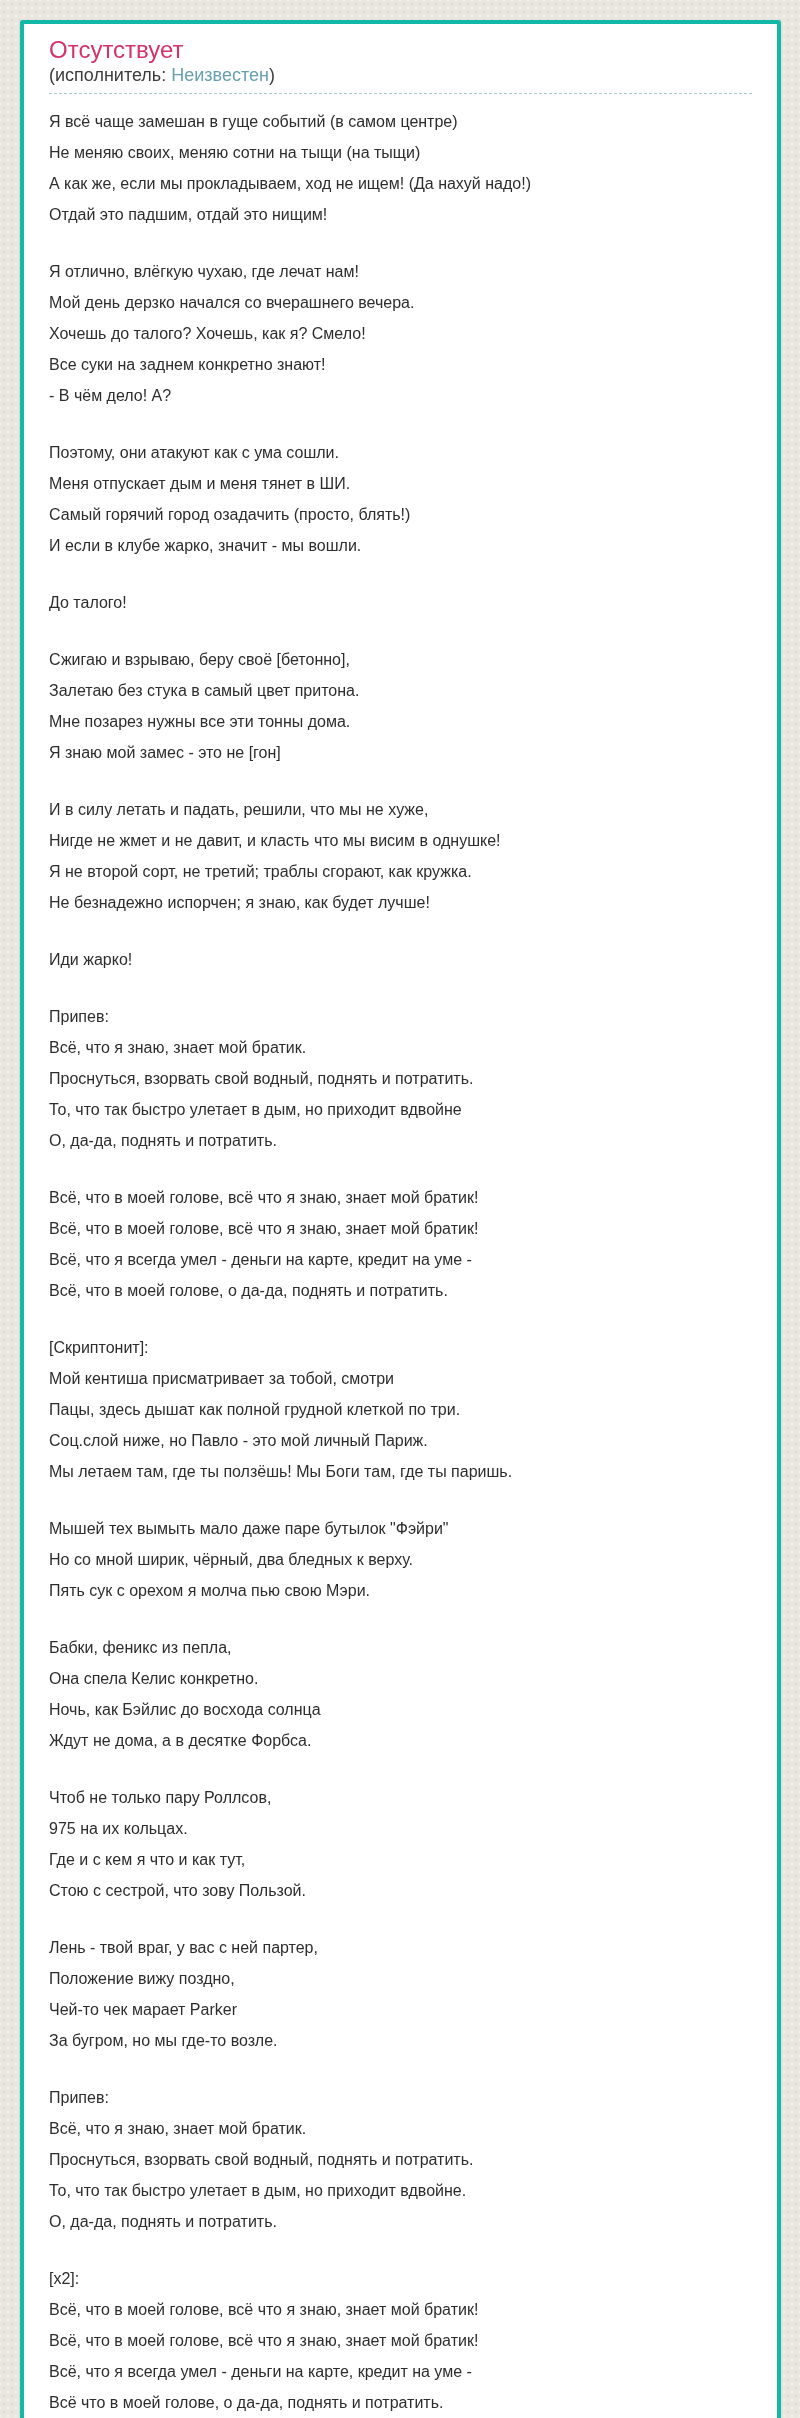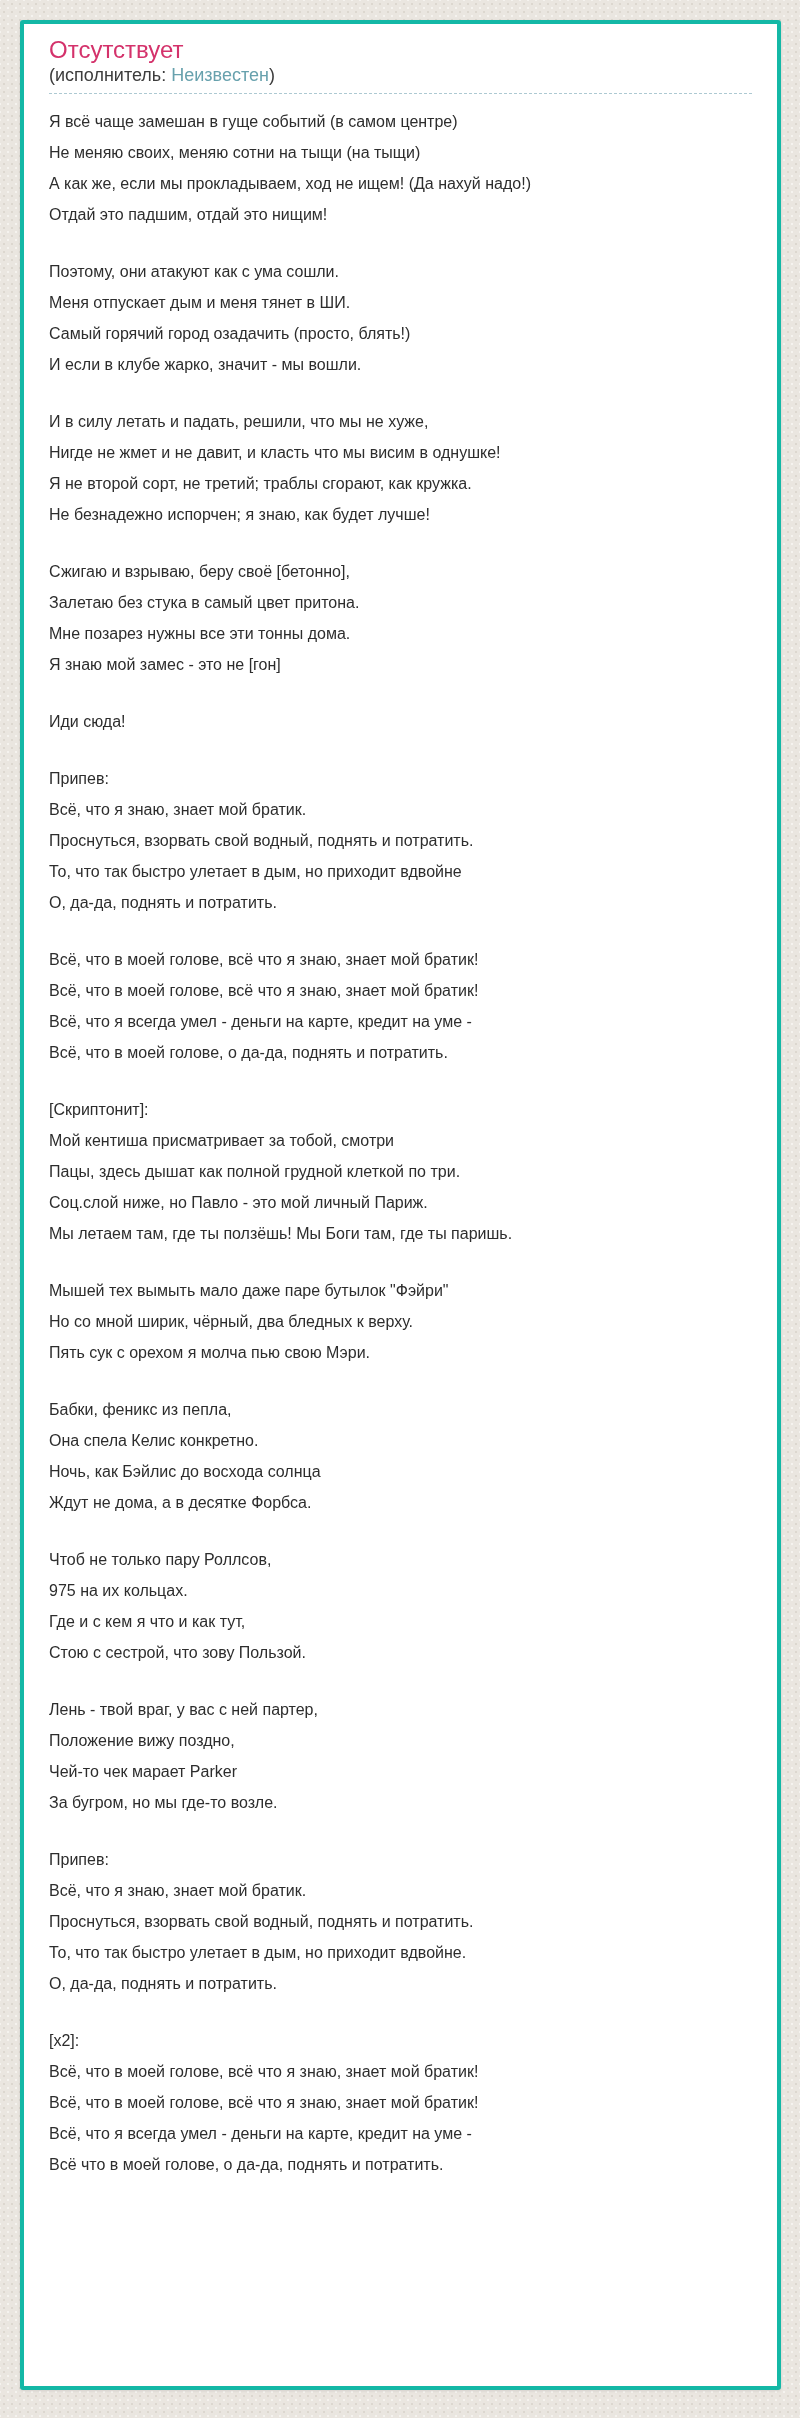--- a/index.html
+++ b/index.html
@@ -62,24 +62,26 @@
   }
 </style>
 </head>
 <body>
 
 <div class="card">
   <h1 class="title">Отсутствует</h1>
   <div class="artist-line"><span>(исполнитель:</span><span> </span><a>Неизвестен</a><span>)</span></div>
   <div class="lyrics">
       <p class="stanza">Я всё чаще замешан в гуще событий (в самом центре)<br>Не меняю своих, меняю сотни на тыщи (на тыщи)<br>А как же, если мы прокладываем, ход не ищем! (Да нахуй надо!)<br>Отдай это падшим, отдай это нищим!</p>
+      <p class="stanza">Я отлично, влёгкую чухаю, где лечат нам!<br>Мой день дерзко начался со вчерашнего вечера.<br>Хочешь до талого? Хочешь, как я? Смело!<br>Все суки на заднем конкретно знают!<br>- В чём дело! А?</p>
       <p class="stanza">Поэтому, они атакуют как с ума сошли.<br>Меня отпускает дым и меня тянет в ШИ.<br>Самый горячий город озадачить (просто, блять!)<br>И если в клубе жарко, значит - мы вошли.</p>
+      <p class="stanza">До талого!</p>
+      <p class="stanza">Сжигаю и взрываю, беру своё [бетонно],<br>Залетаю без стука в самый цвет притона.<br>Мне позарез нужны все эти тонны дома.<br>Я знаю мой замес - это не [гон]</p>
       <p class="stanza">И в силу летать и падать, решили, что мы не хуже,<br>Нигде не жмет и не давит, и класть что мы висим в однушке!<br>Я не второй сорт, не третий; траблы сгорают, как кружка.<br>Не безнадежно испорчен; я знаю, как будет лучше!</p>
-      <p class="stanza">Сжигаю и взрываю, беру своё [бетонно],<br>Залетаю без стука в самый цвет притона.<br>Мне позарез нужны все эти тонны дома.<br>Я знаю мой замес - это не [гон]</p>
-      <p class="stanza">Иди сюда!</p>
+      <p class="stanza">Иди жарко!</p>
       <p class="stanza">Припев:<br>Всё, что я знаю, знает мой братик.<br>Проснуться, взорвать свой водный, поднять и потратить.<br>То, что так быстро улетает в дым, но приходит вдвойне<br>О, да-да, поднять и потратить.</p>
       <p class="stanza">Всё, что в моей голове, всё что я знаю, знает мой братик!<br>Всё, что в моей голове, всё что я знаю, знает мой братик!<br>Всё, что я всегда умел - деньги на карте, кредит на уме -<br>Всё, что в моей голове, о да-да, поднять и потратить.</p>
       <p class="stanza">[Скриптонит]:<br>Мой кентиша присматривает за тобой, смотри<br>Пацы, здесь дышат как полной грудной клеткой по три.<br>Соц.слой ниже, но Павло - это мой личный Париж.<br>Мы летаем там, где ты ползёшь! Мы Боги там, где ты паришь.</p>
       <p class="stanza">Мышей тех вымыть мало даже паре бутылок "Фэйри"<br>Но со мной ширик, чёрный, два бледных к верху.<br>Пять сук с орехом я молча пью свою Мэри.</p>
       <p class="stanza">Бабки, феникс из пепла,<br>Она спела Келис конкретно.<br>Ночь, как Бэйлис до восхода солнца<br>Ждут не дома, а в десятке Форбса.</p>
       <p class="stanza">Чтоб не только пару Роллсов,<br>975 на их кольцах.<br>Где и с кем я что и как тут,<br>Стою с сестрой, что зову Пользой.</p>
       <p class="stanza">Лень - твой враг, у вас с ней партер,<br>Положение вижу поздно,<br>Чей-то чек марает Parker<br>За бугром, но мы где-то возле.</p>
       <p class="stanza">Припев:<br>Всё, что я знаю, знает мой братик.<br>Проснуться, взорвать свой водный, поднять и потратить.<br>То, что так быстро улетает в дым, но приходит вдвойне.<br>О, да-да, поднять и потратить.</p>
       <p class="stanza">[x2]:<br>Всё, что в моей голове, всё что я знаю, знает мой братик!<br>Всё, что в моей голове, всё что я знаю, знает мой братик!<br>Всё, что я всегда умел - деньги на карте, кредит на уме -<br>Всё что в моей голове, о да-да, поднять и потратить.</p>
     </div>

